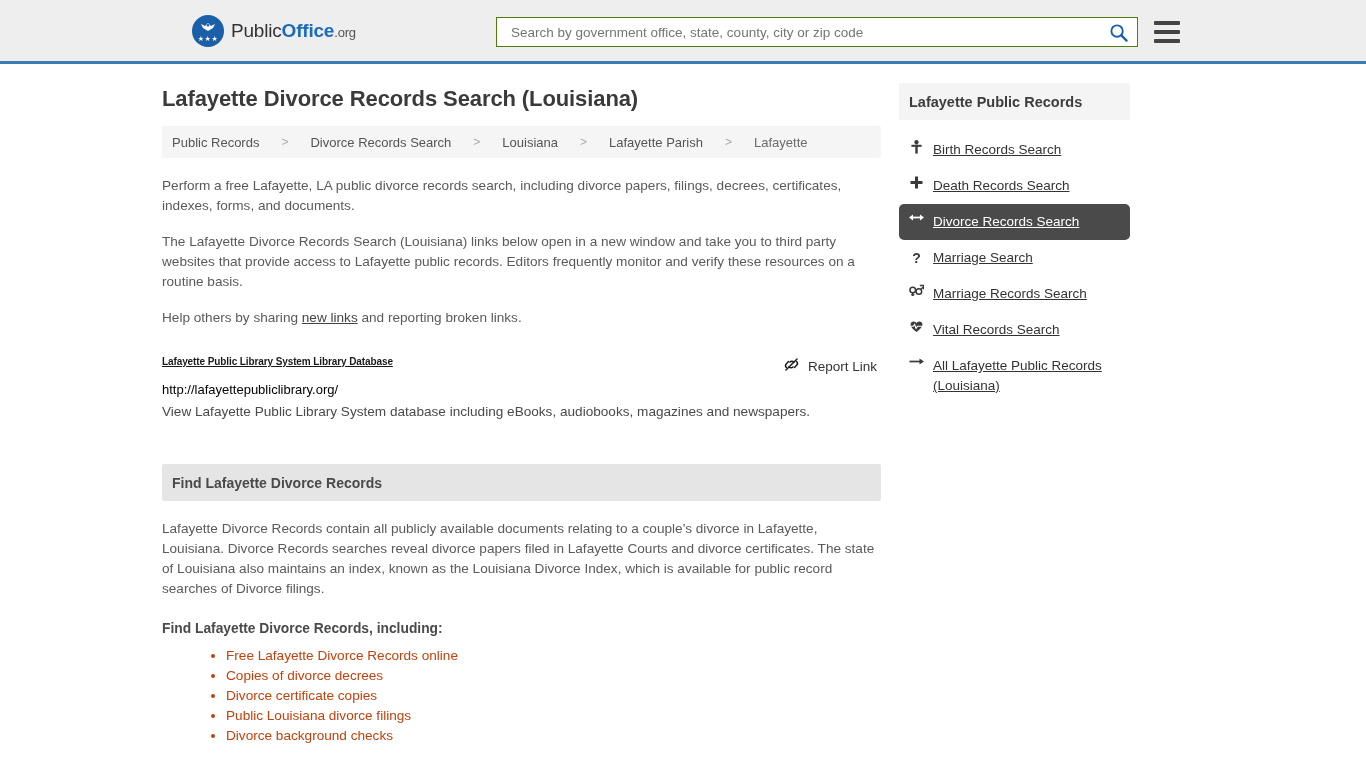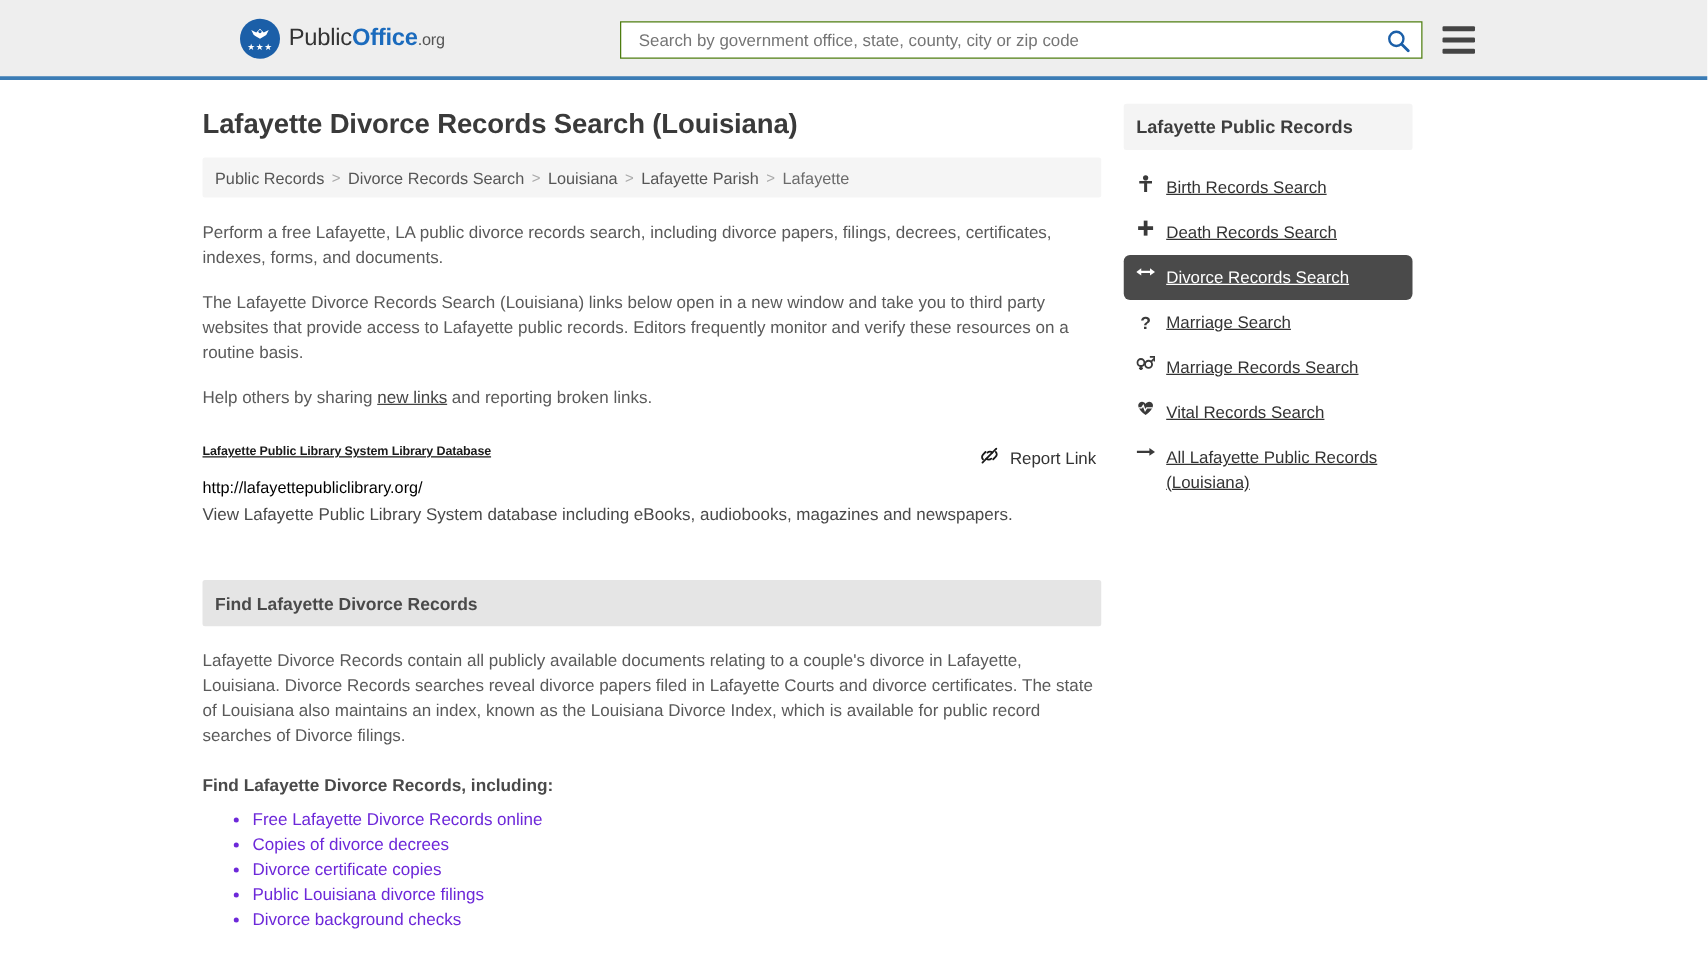--- a/index.html
+++ b/index.html
@@ -130,21 +130,21 @@
 
   
   .breadcrumb {
     background: #f5f5f5;
     height: 32px;
     display: flex;
     align-items: center;
     padding: 0 10px;
     font-size: 13px;
     color: #555555;
-    gap: 6px;
+    gap: 22px;
     border-radius: 2px;
   }
   .breadcrumb a {
     color: #555555;
     text-decoration: none;
   }
   .breadcrumb .sep { color: #aaaaaa; font-size: 12px; }
   .breadcrumb .current { color: #6b6b6b; }
 
   
@@ -224,22 +224,23 @@
     color: #4a4a4a;
     margin: 22px 0 0 0;
   }
   .section-body ul {
     margin: 10px 0 0 0;
     padding-left: 40px;
   }
   .section-body li {
     font-size: 13.6px;
     line-height: 20px;
-    color: #6d28d9;
+    color: #c2410c;
     margin-bottom: 0px;
+    margin-left: 24px;
   }
 
   
   .side-head {
     background: #f4f4f4;
     height: 37px;
     display: flex;
     align-items: center;
     padding: 0 10px;
     font-size: 14.5px;

